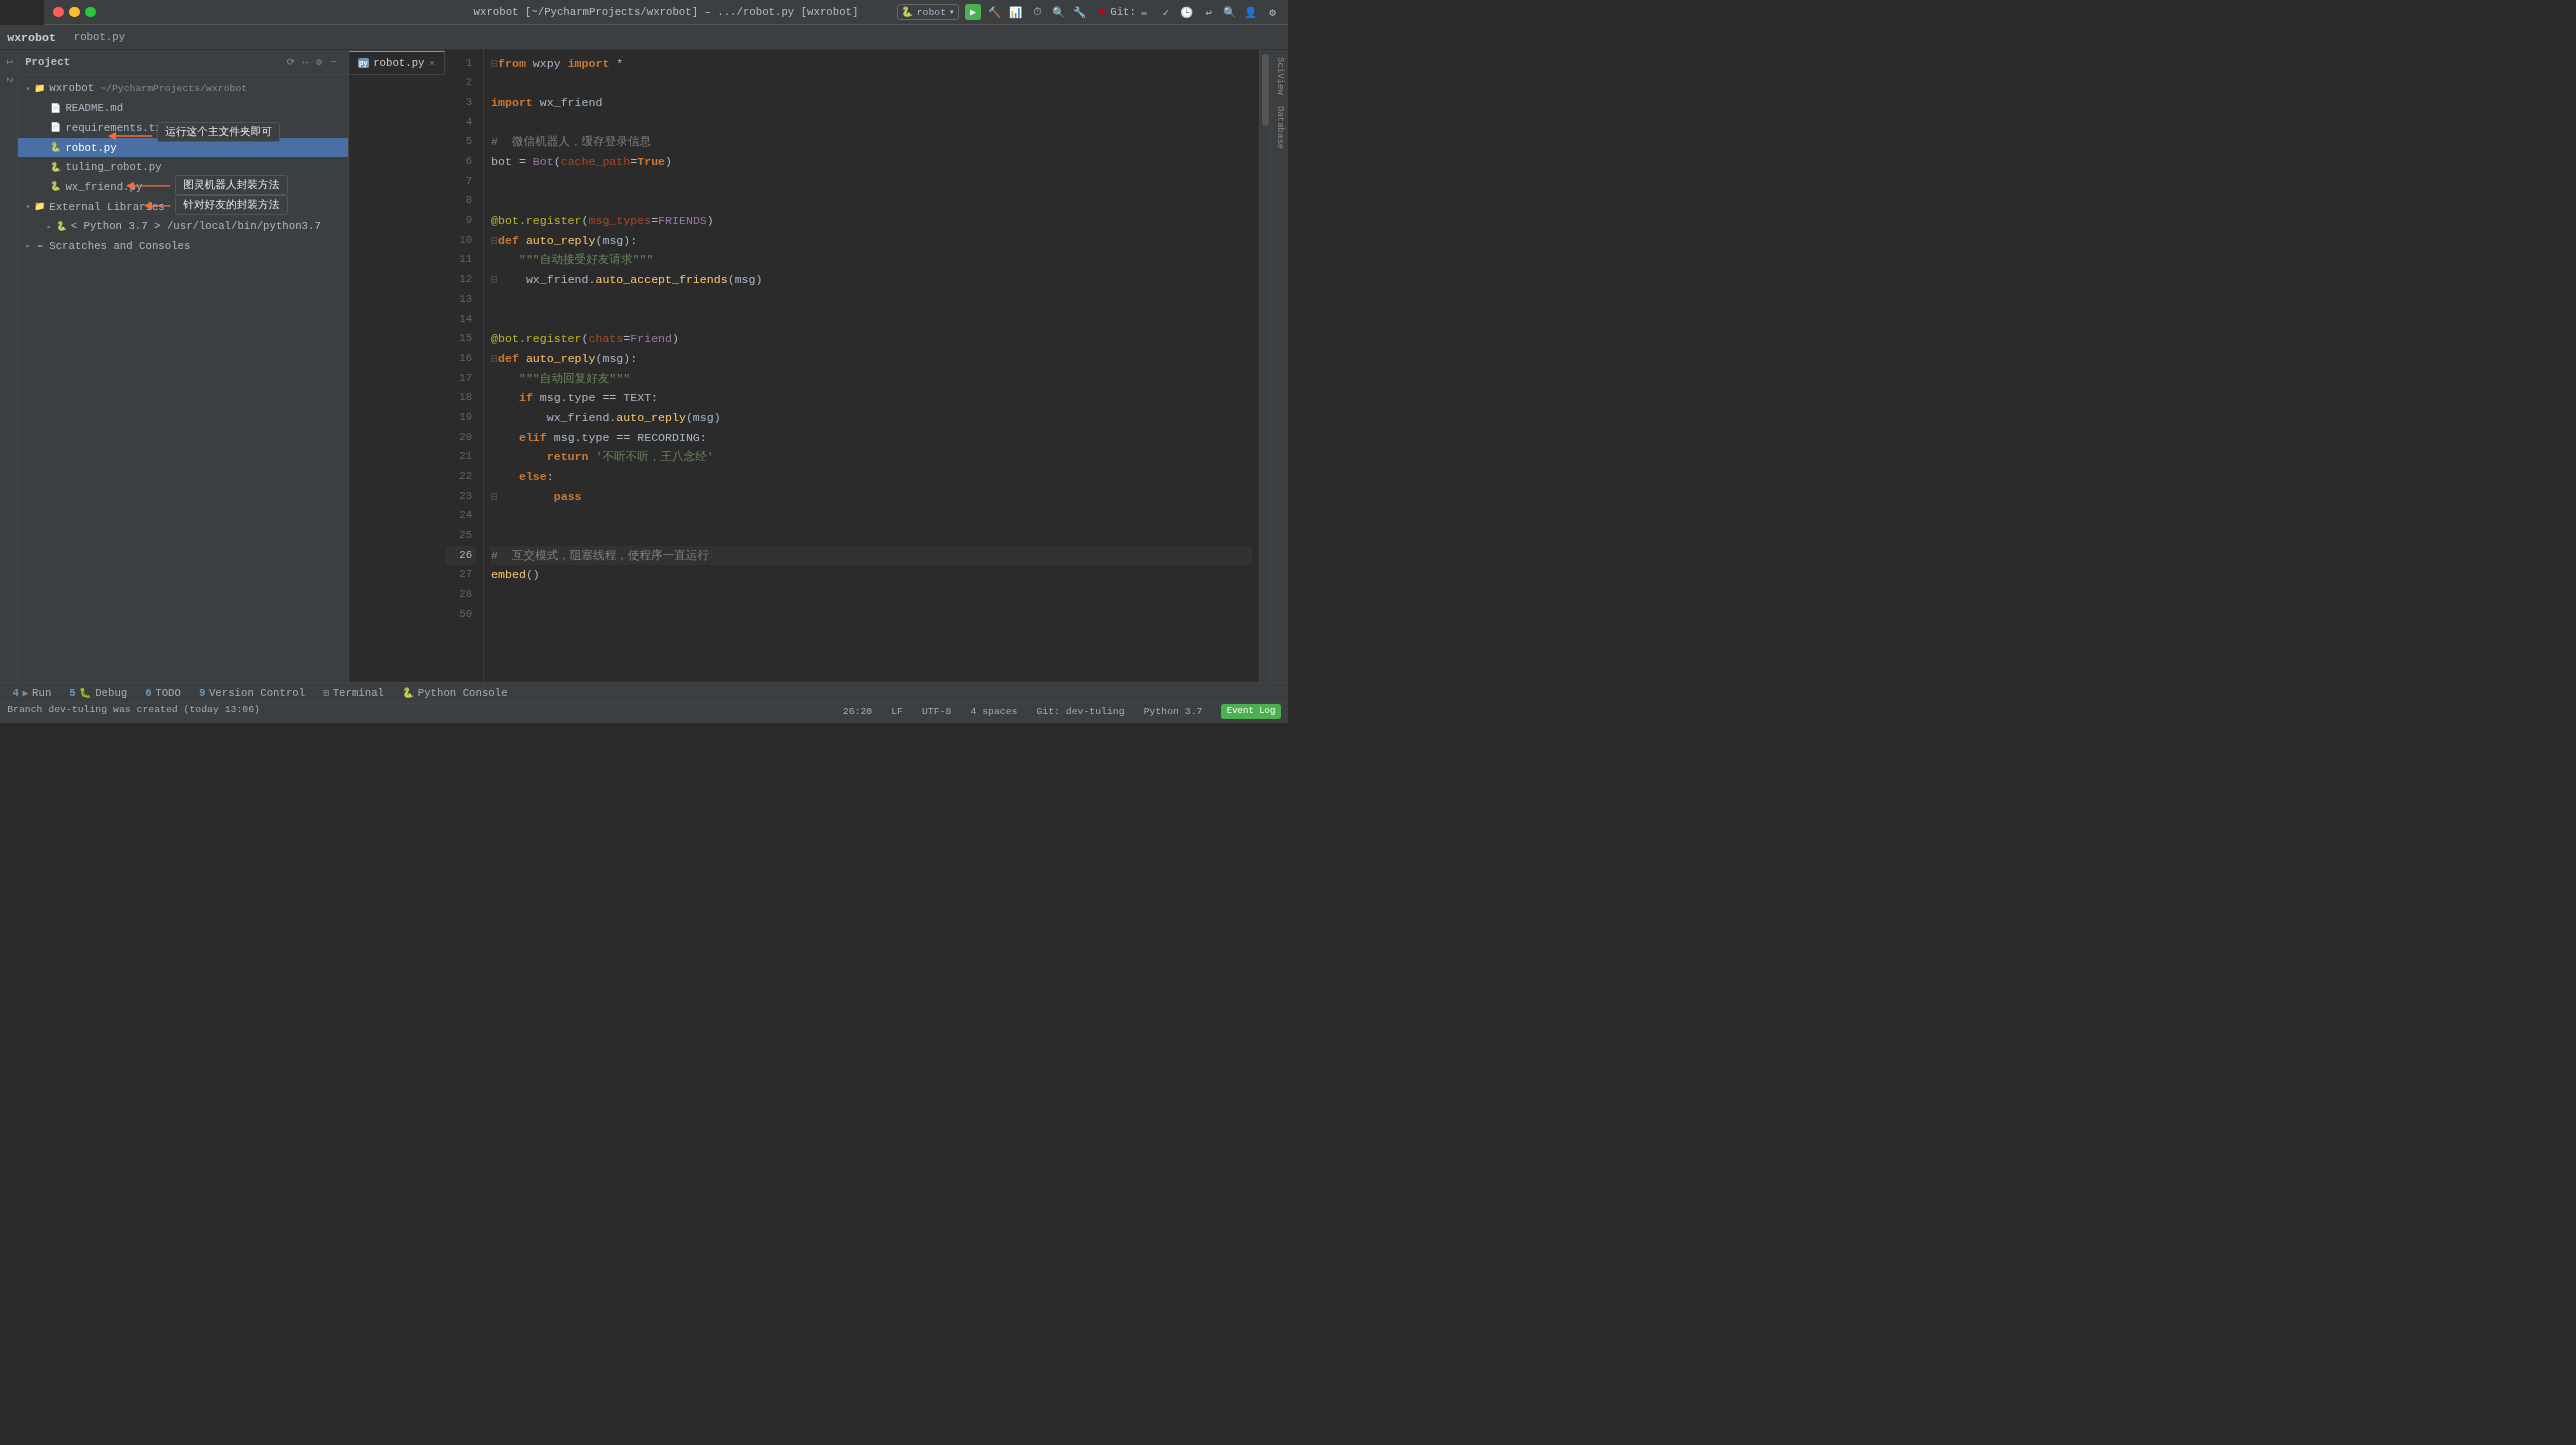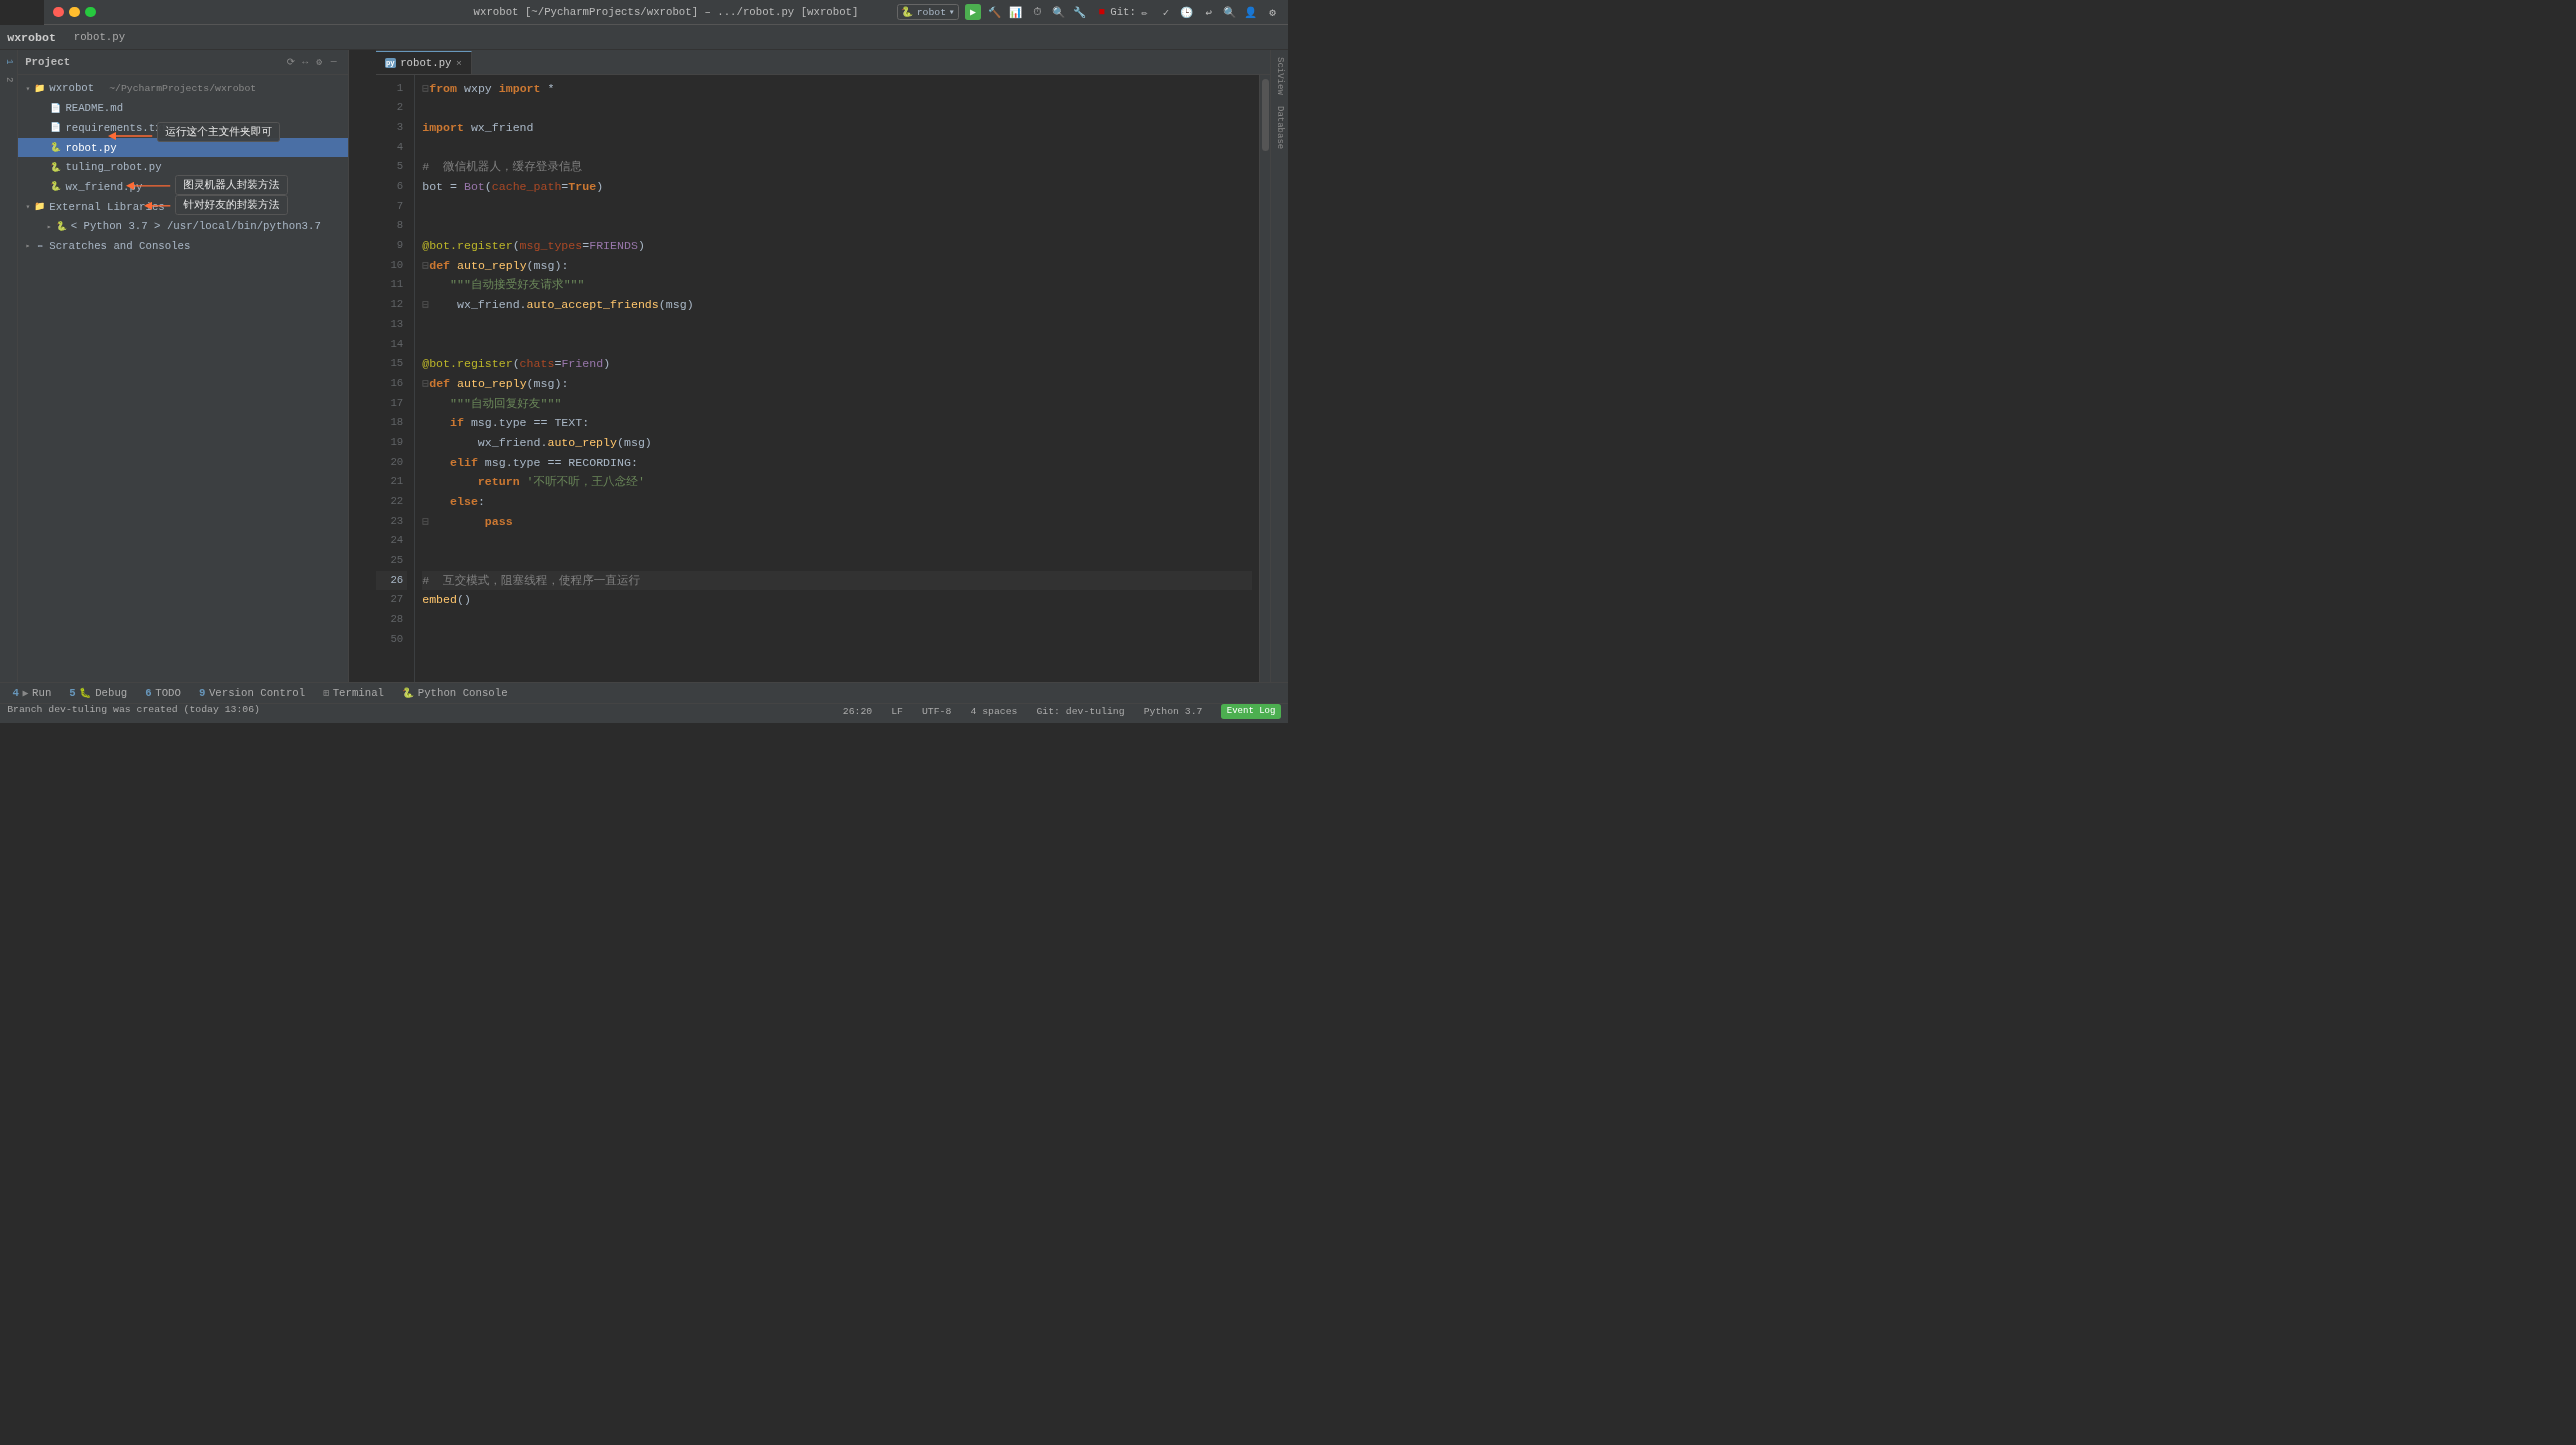--- a/index.html
+++ b/index.html
@@ -208,24 +208,23 @@
     }
     .folder-icon { color: #c8a96e; }
     .py-icon { color: #6897bb; }
     .md-icon { color: #aaa; }
     .req-icon { color: #aaa; }
 
     
     #editor-area {
       flex: 1;
       display: flex;
-      flex-direction: column;
+      flex-direction: row;
       background: #2b2b2b;
       position: relative;
-      padding-left: 27px;
     }
     .editor-tabs {
       height: 25px;
       background: #3c3f41;
       display: flex;
       align-items: flex-end;
       border-bottom: 0.9px solid #444;
     }
     .editor-tab {
       height: 23px;
@@ -487,21 +486,21 @@
       <div class="panel-icon">↔</div>
       <div class="panel-icon">⚙</div>
       <div class="panel-icon">—</div>
     </div>
     <div class="file-tree">
 
       <div class="tree-item">
         <div class="tree-arrow">▾</div>
         <span class="file-icon folder-icon">📁</span>
         <span>wxrobot</span>
-        <span style="color:#888; font-size:9.8px; margin-left:15px;">~/PycharmProjects/wxrobot</span>
+        <span style="color:#888; font-size:9.8px; margin-left:6px;">~/PycharmProjects/wxrobot</span>
       </div>
 
       <div class="tree-item" style="padding-left: 25px;">
         <div class="tree-arrow" style="width:7.2px;"></div>
         <span class="file-icon md-icon">📄</span>
         <span>README.md</span>
       </div>
 
       <div class="tree-item" style="padding-left: 25px; position: relative;">
         <div class="tree-arrow" style="width:7.2px;"></div>

